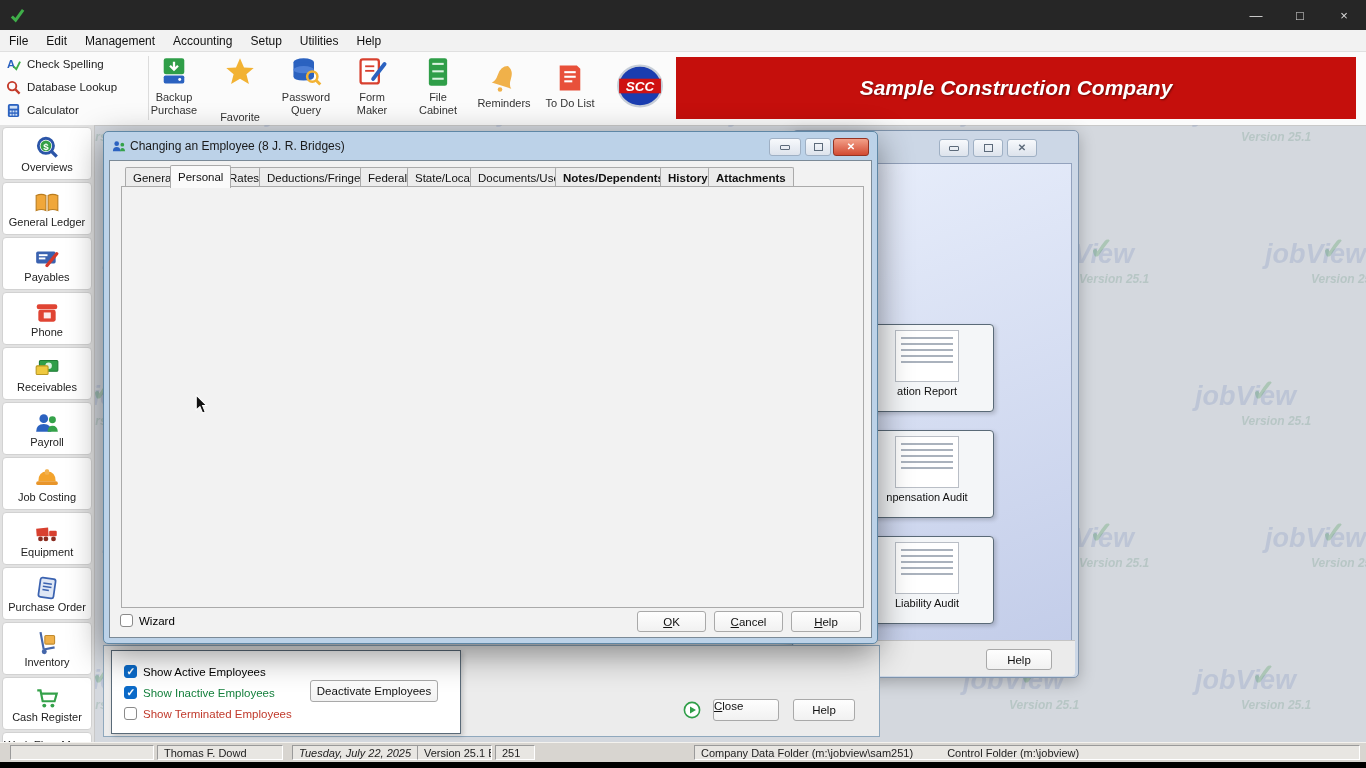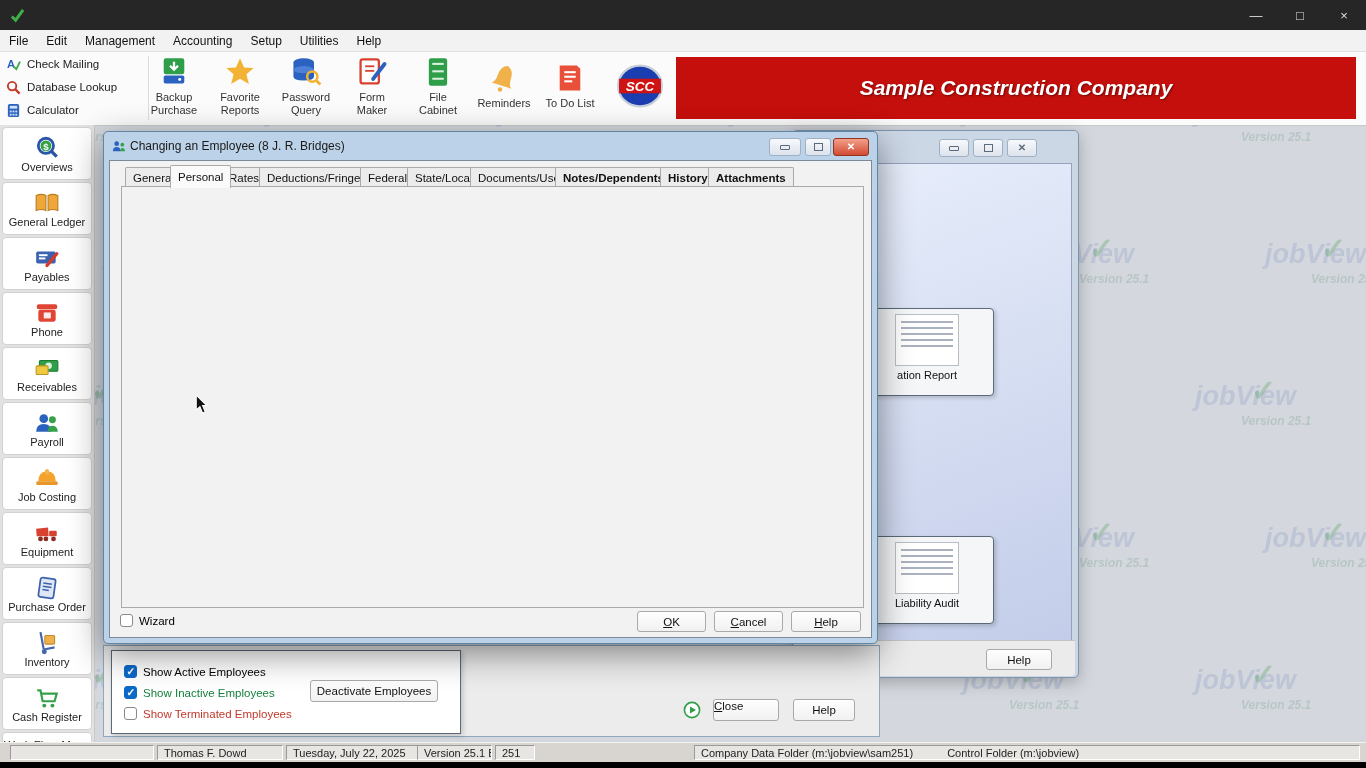--- a/index.html
+++ b/index.html
@@ -131,21 +131,21 @@
   </div>
 
   <div id="toolbar">
     <div class="quick" style="top:3px;">
       <span class="qicon">
         <svg viewBox="0 0 16 16">
             <text x="1" y="12" font-size="12" font-weight="bold" fill="#2b62c0">A</text>
             <path d="M8 10 L11 13 L15 5" stroke="#3fae49" stroke-width="2" fill="none"></path>
           </svg>
       </span>
-      <span>Check Mailing</span>
+      <span>Check Spelling</span>
     </div>
     <div class="quick" style="top:26px;">
       <span class="qicon">
         <svg viewBox="0 0 16 16">
             <circle cx="6.5" cy="6.5" r="4.5" fill="none" stroke="#c43a2a" stroke-width="2"></circle>
             <line x1="10" y1="10" x2="14.5" y2="14.5" stroke="#c43a2a" stroke-width="2.4"></line>
           </svg>
       </span>
       <span>Database Lookup</span>
     </div>
@@ -171,21 +171,21 @@
     <div class="tool" style="left:142px;">
       <svg viewBox="0 0 28 28">
           <rect x="5" y="2" width="18" height="14" rx="2" fill="#2f9e48"></rect>
           <path d="M14 5 L14 11 M10.5 8.5 L14 12 L17.5 8.5" stroke="#fff" stroke-width="2" fill="none"></path>
           <rect x="5" y="17" width="18" height="7" rx="1.5" fill="#2b62c0"></rect>
           <circle cx="19" cy="20.5" r="1.3" fill="#fff"></circle>
         </svg>
       <span>Backup</span>
         <span>Purchase</span>
     </div>
-    <div class="tool" style="left:208px;">
+    <div class="tool" style="left:208px;gap:20px;">
       <svg viewBox="0 0 28 28">
           <path d="M14 2 L17.5 10 L26 10.6 L19.6 16 L21.8 24.5 L14 19.8 L6.2 24.5 L8.4 16 L2 10.6 L10.5 10 Z" fill="#f2b233"></path>
         </svg>
       <span>Favorite</span>
         <span>Reports</span>
     </div>
     <div class="tool" style="left:274px;">
       <svg viewBox="0 0 28 28">
           <ellipse cx="12" cy="5.5" rx="9" ry="3.5" fill="#2b62c0"></ellipse>
           <path d="M3 5.5 V18 q0 3.5 9 3.5 q9 0 9 -3.5 V5.5" fill="#2b62c0"></path>
@@ -384,29 +384,39 @@
     <span class="aerobtn" style="right:109px;top:8px;width:28px;">
         <span class="glyph-min"></span>
       </span>
     <span class="aerobtn" style="right:75px;top:8px;width:28px;">
         <span class="glyph-restore"></span>
       </span>
     <span class="aerobtn" style="right:41px;top:8px;width:28px;">
         <span class="glyph-x">✕</span>
       </span>
     <div id="rw-content">
-      <div class="tile" style="top:144px;text-align:center;">
+      <div class="tile" style="top:160px;text-align:center;">
         <span class="thumb">
             <i></i>
             <i></i>
             <i></i>
             <i></i>
             <i></i>
           </span>
         <span class="tlabel">ation Report</span>
+      </div>
+      <div class="tile" style="top:266px;">
+        <span class="thumb">
+            <i></i>
+            <i></i>
+            <i></i>
+            <i></i>
+            <i></i>
+          </span>
+        <span class="tlabel">npensation Audit</span>
       </div>
       <div class="tile" style="top:372px;">
         <span class="thumb">
             <i></i>
             <i></i>
             <i></i>
             <i></i>
             <i></i>
           </span>
         <span class="tlabel">Liability Audit</span>
@@ -693,21 +703,21 @@
     <span style="position:absolute;left:91px;top:262px;z-index:9;">
       <svg width="13" height="20" viewBox="0 0 12 19">
           <path d="M1 1 L1 15 L4.5 12 L7 18 L9.5 17 L7 11 L11 11 Z" fill="#111" stroke="#fff" stroke-width="1"></path>
         </svg>
     </span>
   </div>
 
   <div id="statusbar">
     <span class="scell" style="left:10px;width:144px;"></span>
     <span class="scell" style="left:157px;width:126px;">Thomas F. Dowd</span>
-    <span class="scell" style="left:286px;width:136px;">Tuesday, July 22, 2025</span>
+    <span class="scell" style="left:292px;width:136px;font-style:italic;">Tuesday, July 22, 2025</span>
     <span class="scell" style="left:417px;width:75px;">Version 25.1 Beta</span>
     <span class="scell" style="left:495px;width:40px;">251</span>
     <span class="scell" style="left:694px;width:666px;gap:34px;">
       <span>Company Data Folder (m:\jobview\sam251)</span>
       <span>Control Folder (m:\jobview)</span>
     </span>
   </div>
   <div id="bottomstrip"></div>
 </div>
 

